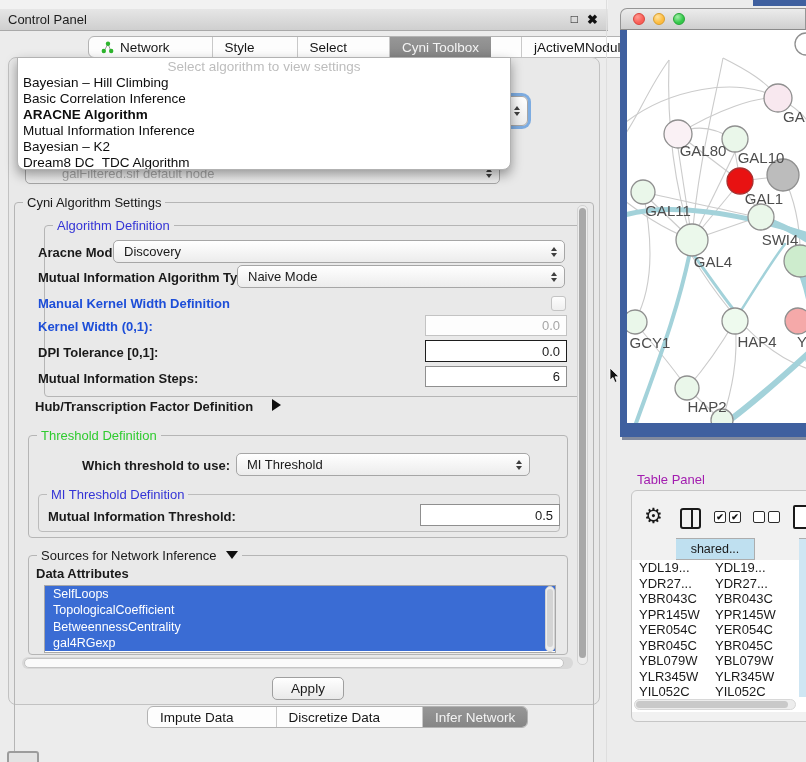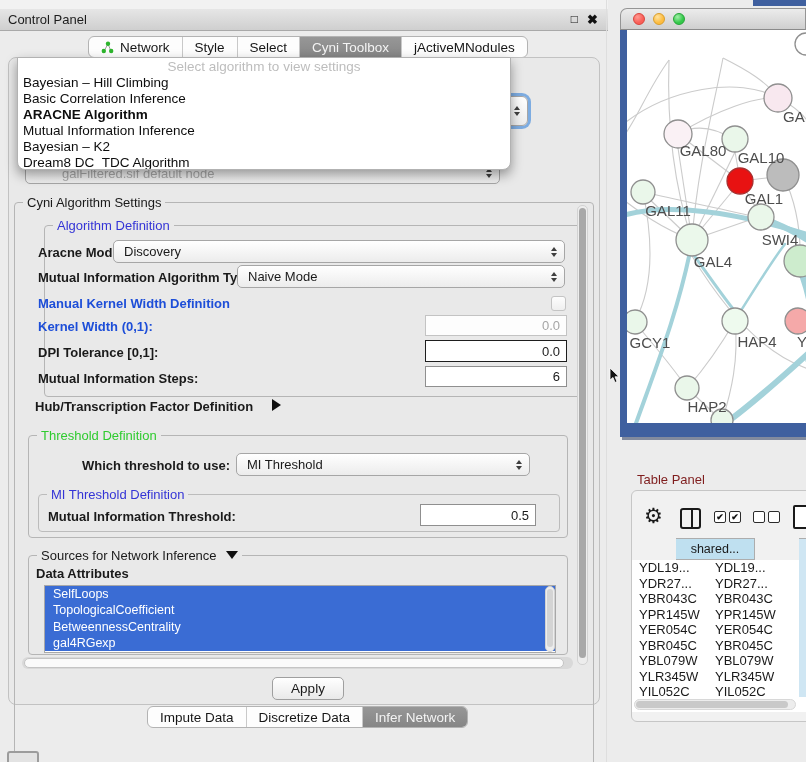--- a/index.html
+++ b/index.html
@@ -12,21 +12,21 @@
   .cp-titlebar{left:0;top:9px;width:608px;height:22px;
     background:linear-gradient(#e6e6e6,#cfcfcf);border-bottom:1px solid #a9a9a9;
     display:flex;align-items:center;padding:0 8px;box-sizing:border-box;font-size:13px;color:#1c1c1c;}
   .win-btns{position:absolute;right:10px;top:3px;display:flex;gap:9px;font-size:13px;color:#111;}
   .win-btns span{cursor:default;}
   .float-glyph{font-size:12px;}
   .close-glyph{font-weight:bold;}
 
   
   .seg{display:flex;background:#fdfdfd;border:1px solid #b3b3b3;border-radius:6px;
-    overflow:hidden;font-size:13.5px;height:22px;box-sizing:border-box;}
+    overflow:hidden;font-size:13.5px;height:22px;box-sizing:border-box;gap:30px;}
   .seg .sg{display:flex;align-items:center;justify-content:center;padding:0 12px;
     border-left:1px solid #c9c9c9;color:#161616;white-space:nowrap;}
   .seg .sg:first-child{border-left:none;}
   .seg .sg.sel{background:linear-gradient(#979797,#868686);color:#f4f4f4;}
 
   
   .content{left:8px;top:57px;width:592px;height:648px;background:#e9e9e9;
     border:1px solid #c2c2c2;border-radius:8px;box-sizing:border-box;}
 
   
@@ -90,21 +90,21 @@
   .tl{width:12px;height:12px;border-radius:50%;box-sizing:border-box;}
   .tl.red{background:radial-gradient(circle at 35% 30%,#ff9a93,#f95f57 60%);border:1px solid #d9433c;}
   .tl.yel{background:radial-gradient(circle at 35% 30%,#ffe3a0,#fdbc40 60%);border:1px solid #d99e2b;}
   .tl.grn{background:radial-gradient(circle at 35% 30%,#a3efa9,#34c84a 60%);border:1px solid #24a436;}
   .net-left{left:620px;top:30px;width:7px;height:393px;background:#3f609f;}
   .net-bottom{left:620px;top:423px;width:186px;height:14px;background:#3f609f;}
   .net-shadow{left:622px;top:437px;width:184px;height:3px;background:#2b3c5e;opacity:.55;}
   .net-canvas{left:627px;top:30px;width:179px;height:393px;background:#fff;overflow:hidden;}
 
   
-  .tp-title{left:637px;top:472px;font-size:13px;color:#7f1d1d;}
+  .tp-title{left:637px;top:472px;font-size:13px;color:#a21caf;}
   .tp-box{left:631px;top:490px;width:200px;height:232px;background:#f1f1f1;
     border:1px solid #c6c6c6;border-radius:6px;box-sizing:border-box;}
   .gear{position:absolute;left:644px;top:504px;font-size:21px;color:#1a1a1a;}
   .colicon{position:absolute;left:680px;top:508px;width:17px;height:17px;border:2px solid #1a1a1a;border-radius:3px;}
   .colicon i{position:absolute;left:50%;top:0;width:2px;height:100%;background:#1a1a1a;}
   .cb{display:inline-block;width:10px;height:10px;border:1.6px solid #2c2c2c;border-radius:2px;
       font-size:9px;line-height:10px;text-align:center;font-weight:bold;color:#111;background:#fff;}
   .cb-pair{position:absolute;top:511px;display:flex;gap:3px;}
   .docicon{position:absolute;left:793px;top:505px;width:16px;height:20px;border:2px solid #1a1a1a;border-radius:2px;background:#fff;}
 
@@ -236,21 +236,21 @@
     <span>MI Threshold</span>
     <span class="st">
         <i class="up"></i>
         <i class="dn"></i>
       </span>
   </div>
   <div class="group" style="left:38px;top:494px;width:522px;height:38px;border-color:#bcbcbc;">
     <span class="legend blue">MI Threshold Definition</span>
   </div>
   <span class="lbl" style="left:48px;top:509px;">Mutual Information Threshold:</span>
-  <div class="field" style="left:420px;top:504px;width:116px;height:22px;">
+  <div class="field" style="left:420px;top:504px;width:140px;height:22px;">
     <span>0.5</span>
   </div>
 
   <div class="group" style="left:28px;top:555px;width:540px;height:100px;">
     <span class="legend">
       <span>Sources for Network Inference</span>
       <span class="tri-down" style="margin-left:6px;vertical-align:1px;"></span>
     </span>
   </div>
   <span class="lbl" style="left:36px;top:566px;">Data Attributes</span>

